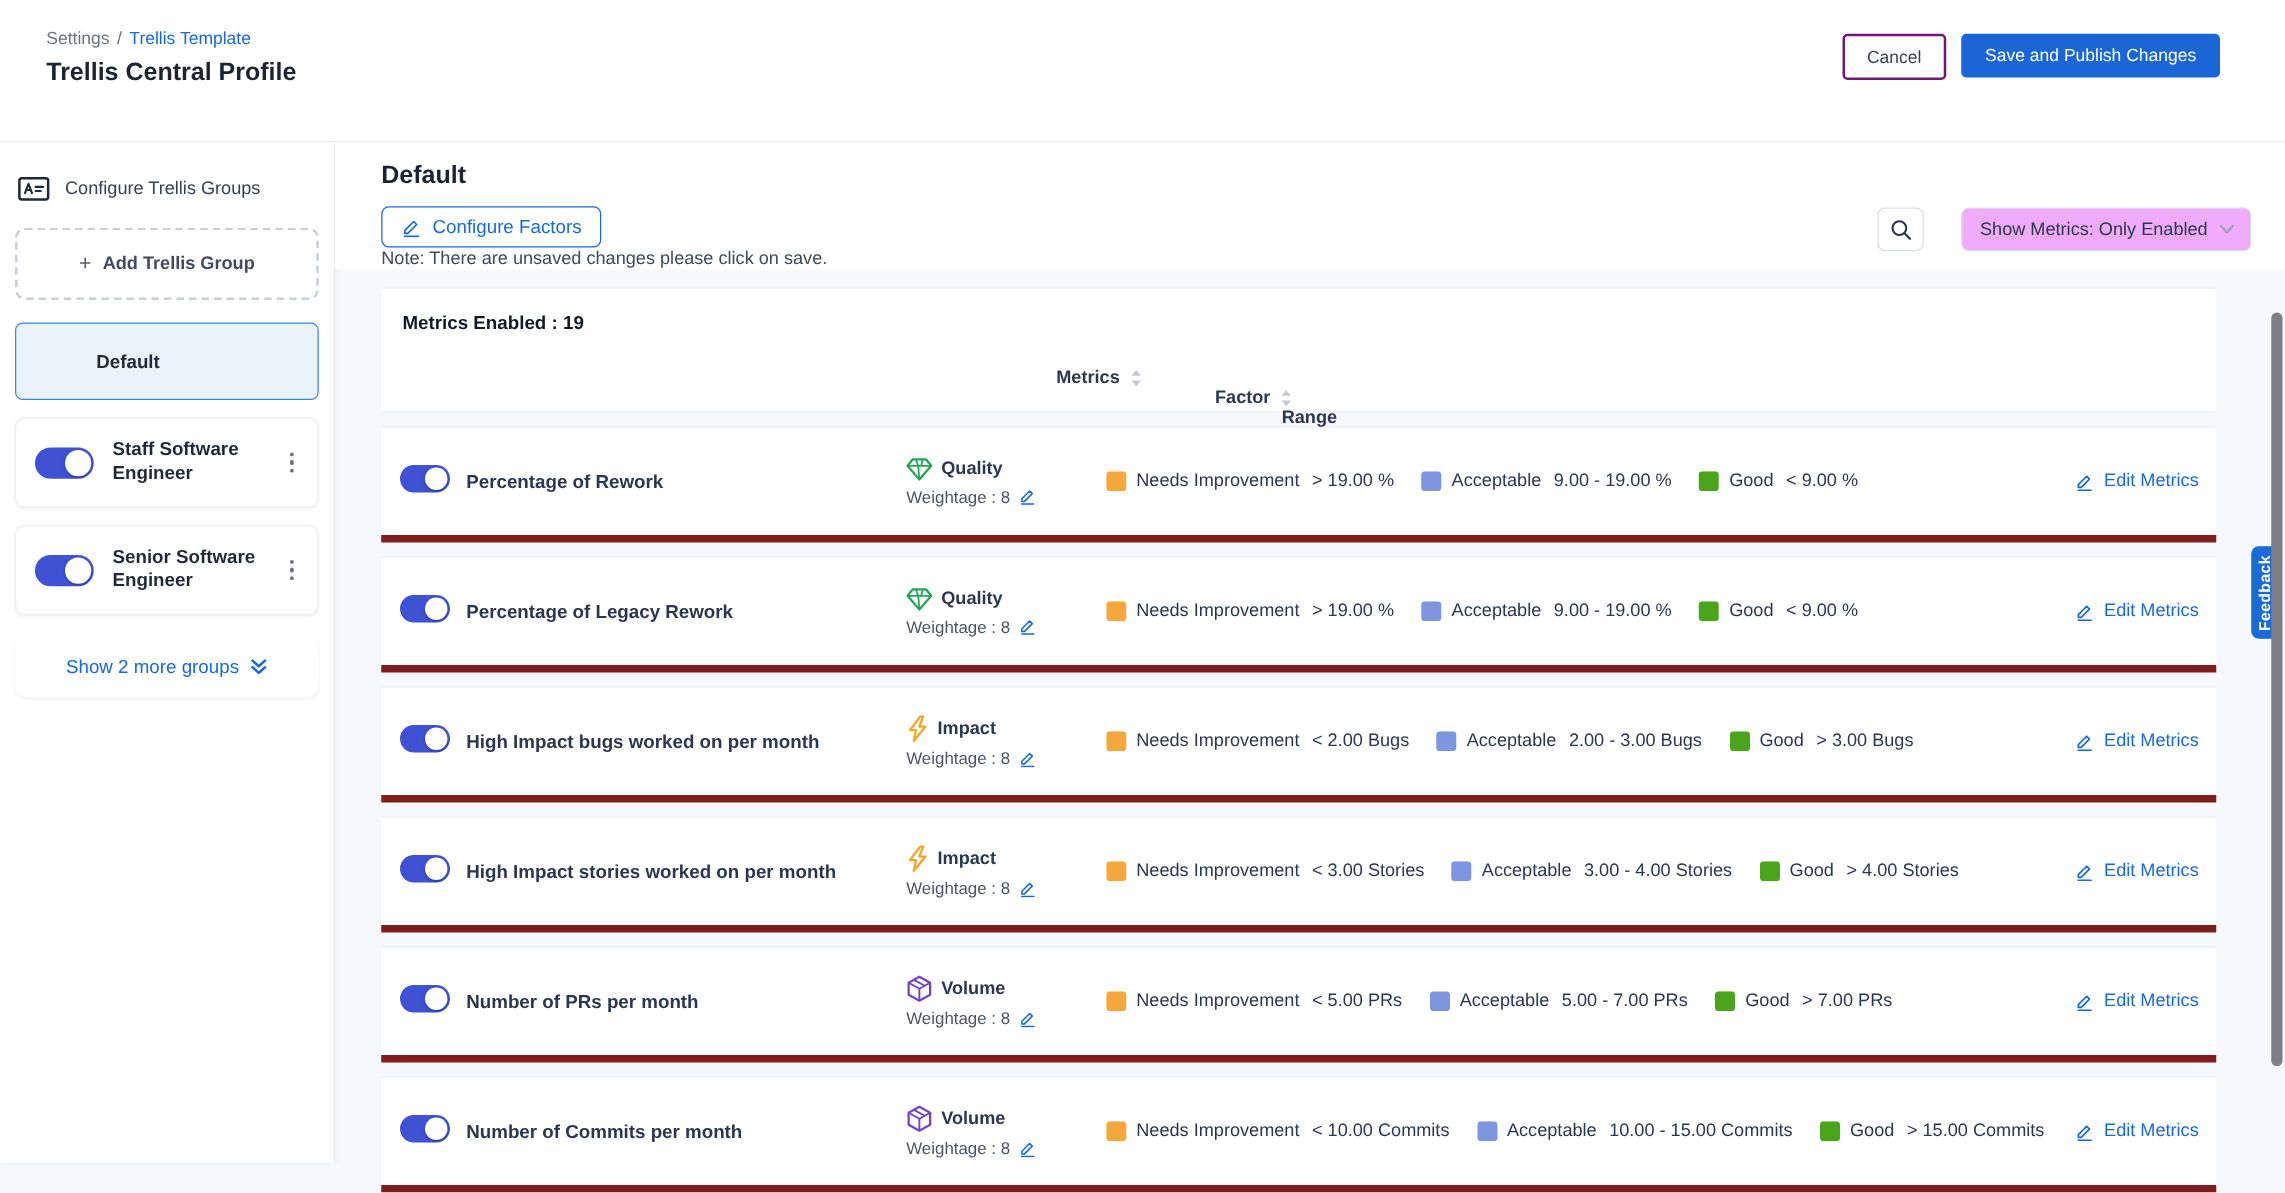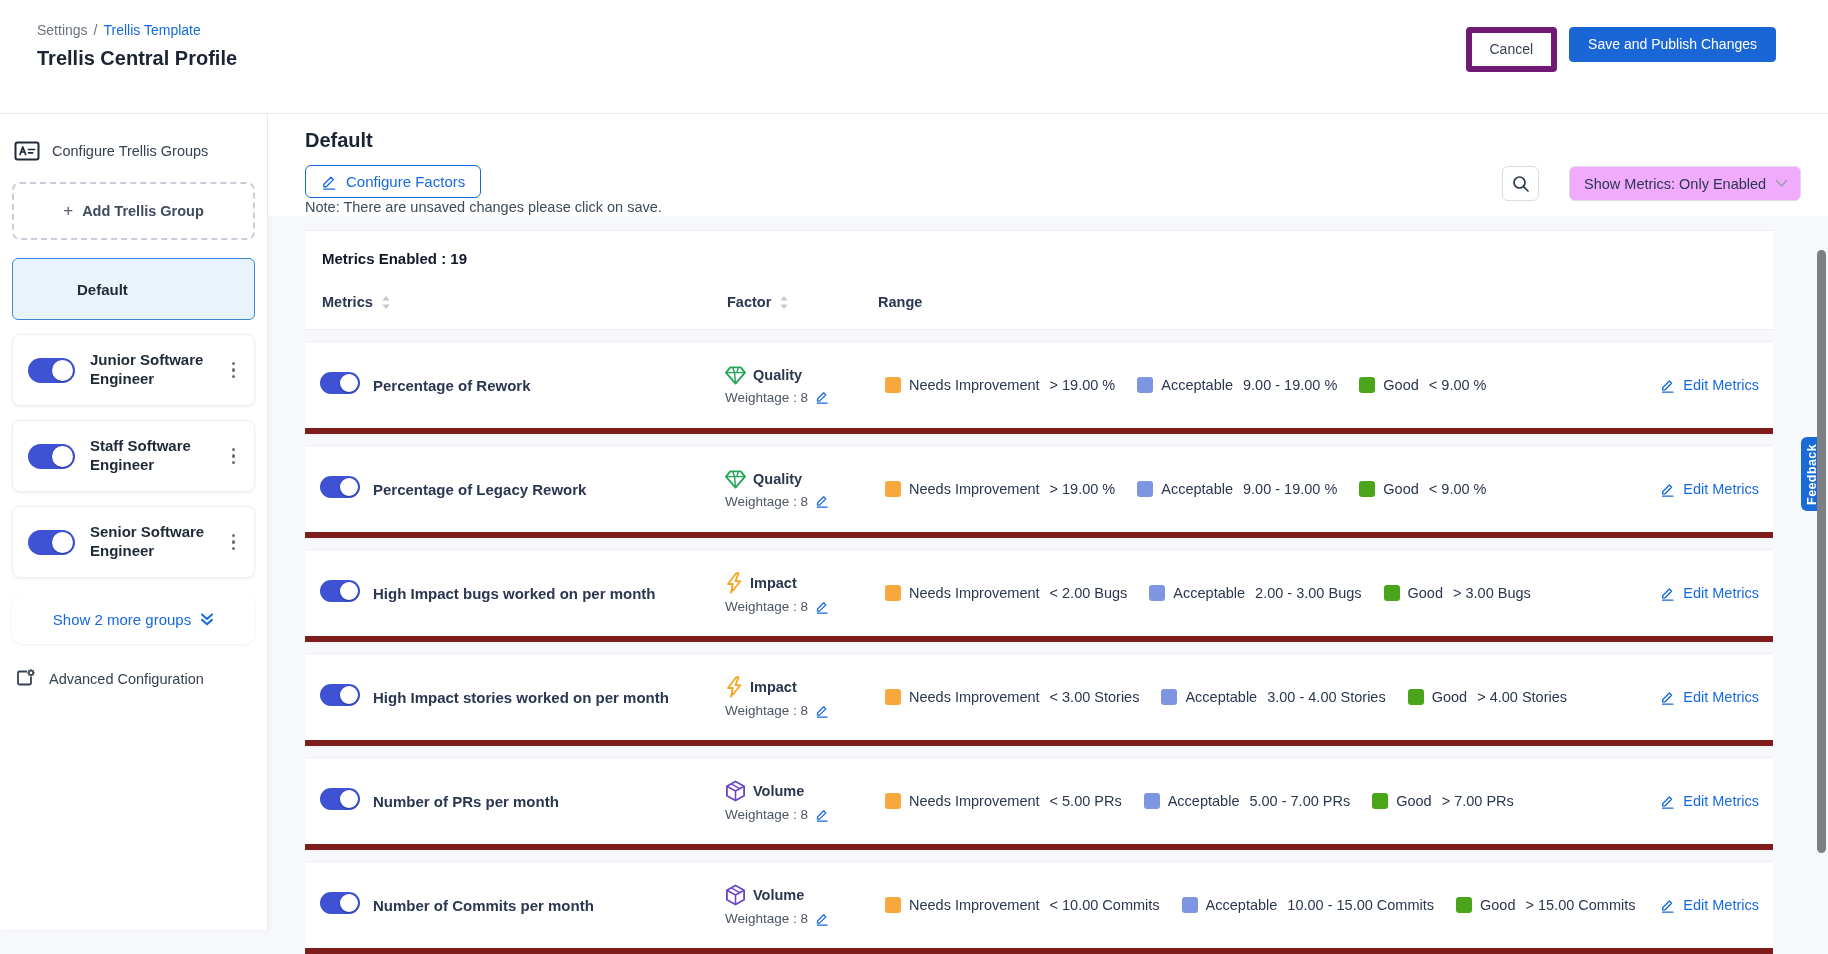--- a/index.html
+++ b/index.html
@@ -6,21 +6,21 @@
   html,body { width:1828px; height:954px; overflow:hidden; }
   body { font-family:"Liberation Sans", sans-serif; background:#f7f8fb; color:#2b3651; position:relative; }
 
   
   .page-header { height:114px; background:#fff; border-bottom:1px solid #e9ebef; display:flex; justify-content:space-between; padding:22px 52px 0 37px; }
   .breadcrumb { font-size:14px; color:#6b7280; display:flex; gap:6px; align-items:center; }
   .breadcrumb .crumb-link { color:#1669dd; cursor:pointer; }
   .page-title { font-size:20px; font-weight:700; color:#1c2433; margin-top:9px; }
   .header-actions { display:flex; gap:12px; align-items:flex-start; padding-top:5px; }
   .btn { font-family:inherit; font-size:14px; border-radius:4px; padding:8px 18px; cursor:pointer; line-height:1.2; }
-  .btn-secondary { background:#fff; border:6px solid #701a75; color:#374151; }
+  .btn-secondary { background:#fff; border:2px solid #701a75; color:#374151; }
   .btn-primary { background:#1a66d6; border:1px solid #1a66d6; color:#fff; font-weight:500; }
 
   
   .layout { display:flex; height:840px; }
 
   
   .sidebar { width:268px; min-width:268px; background:#fff; border-right:1px solid #e9ebef; height:816px; box-shadow:2px 0 6px rgba(16,24,40,.03); padding-bottom:10px; }
   .sb-section-title { display:flex; align-items:center; gap:12px; padding:26px 14px 16px 14px; font-size:14.5px; color:#374151; }
   .add-group { margin:4px 12px 0; height:58px; border:2px dashed #c9cfda; border-radius:8px; display:flex; align-items:center; justify-content:center; gap:9px; font-size:14.5px; font-weight:700; color:#414b5e; cursor:pointer; }
   .add-group .plus { font-weight:400; color:#565f70; font-size:17px; }
@@ -46,21 +46,21 @@
   .group-heading { font-size:20px; font-weight:700; color:#1c2433; }
   .btn-outline-blue { margin-top:13px; display:inline-flex; align-items:center; gap:9px; background:#fff; border:1px solid #1669dd; color:#1669dd; font-size:15px; font-weight:500; border-radius:6px; padding:7px 15px; cursor:pointer; font-family:inherit; }
   .note-text { margin-top:1px; font-size:14.5px; color:#3f4a5a; }
   .band-right { position:absolute; right:27px; top:52px; display:flex; align-items:center; gap:30px; }
   .search-btn { width:37px; height:35px; border:1px solid #d9dde4; border-radius:6px; background:#fff; display:flex; align-items:center; justify-content:center; cursor:pointer; }
   .metrics-filter { width:232px; height:35px; border:1px solid #d9dde4; border-radius:6px; background:#f0abfc; display:flex; align-items:center; justify-content:space-between; padding:0 12px 0 14px; font-size:14.5px; color:#2b3651; cursor:pointer; }
 
   .main-body { flex:1; padding:14px 0 0 37px; }
   .table-head-block { width:1468px; background:#fff; border:1px solid #eceef3; border-left:none; border-right:none; height:100px; padding-top:19px; }
   .metrics-enabled { padding-left:17px; font-size:15px; font-weight:700; color:#111827; }
-  .col-row { display:flex; align-items:center; margin-top:27px; padding-left:17px; font-size:14.5px; font-weight:700; color:#2b3651; }
+  .col-row { display:flex; align-items:center; margin-top:27px; padding-left:17px; font-size:14.5px; font-weight:700; color:#2b3651;flex-direction:column; }
   .col-metrics { width:405px; display:flex; align-items:center; gap:8px; }
   .col-factor { width:151px; display:flex; align-items:center; gap:8px; }
   .col-range { flex:1; }
 
   .metric-row { width:1468px; height:93px; margin-top:11px; background:#fff; border-top:1px solid #eceef3; border-bottom:6px solid #7f1d1d; display:flex; align-items:center; padding-left:15px; }
   .cell-toggle { width:53px; flex:none; }
   .cell-metric { width:352px; flex:none; font-size:15px; font-weight:700; color:#2b3651; padding-right:18px; }
   .cell-factor { width:160px; flex:none; }
   .factor-top { display:flex; align-items:center; gap:7px; font-size:14.5px; font-weight:700; color:#2b3651; }
   .factor-weight { display:flex; align-items:center; gap:7px; margin-top:5px; font-size:13.5px; color:#4c5565; }
@@ -115,31 +115,20 @@
     </div>
 
     <div class="default-card">
       <span>Default</span>
     </div>
 
     <div class="group-card">
       <span class="toggle lg">
           <span class="knob"></span>
         </span>
-      <span class="group-name">Junior Software Engineer</span>
-      <span class="kebab">
-          <i></i>
-          <i></i>
-          <i></i>
-        </span>
-    </div>
-    <div class="group-card">
-      <span class="toggle lg">
-          <span class="knob"></span>
-        </span>
       <span class="group-name">Staff Software Engineer</span>
       <span class="kebab">
           <i></i>
           <i></i>
           <i></i>
         </span>
     </div>
     <div class="group-card">
       <span class="toggle lg">
           <span class="knob"></span>
@@ -154,30 +143,20 @@
 
     <div class="show-more">
       <span>Show 2 more groups</span>
       <span>
         <svg width="14" height="13" viewBox="0 0 14 13">
             <path d="M2 1.5 L7 6 L12 1.5 M2 6.8 L7 11.3 L12 6.8" fill="none" stroke="#1669dd" stroke-width="2" stroke-linecap="round" stroke-linejoin="round"></path>
           </svg>
       </span>
     </div>
 
-    <div class="advanced-row">
-      <span>
-        <svg width="21" height="21" viewBox="0 0 21 21">
-            <path d="M11.5 3.5 H4.5 a1.5 1.5 0 0 0 -1.5 1.5 v10 a1.5 1.5 0 0 0 1.5 1.5 h10 a1.5 1.5 0 0 0 1.5 -1.5 V9.5" fill="none" stroke="#374151" stroke-width="1.8" stroke-linecap="round"></path>
-            <circle cx="16" cy="4.8" r="2.1" fill="none" stroke="#374151" stroke-width="1.5"></circle>
-            <path d="M16 1.4 v1.2 M16 7 v1.2 M12.7 4.8 h1.2 M18.1 4.8 h1.2 M13.7 2.5 l.8.8 M17.5 6.3 l.8.8 M18.3 2.5 l-.8.8 M14.5 6.3 l-.8.8" stroke="#374151" stroke-width="1.2" stroke-linecap="round"></path>
-          </svg>
-      </span>
-      <span>Advanced Configuration</span>
-    </div>
   </aside>
 
   <div class="main">
     <div class="main-band">
       <div class="group-heading">Default</div>
       <button class="btn-outline-blue">
         <span>
           <svg width="16" height="16" viewBox="0 0 18 18">
               <path d="M3.2 11.6 L11.2 3.6 l2.7 2.7 L5.9 14.3 H3.2 Z" fill="none" stroke="#1669dd" stroke-width="1.5" stroke-linejoin="round"></path>
               <path d="M3 17 h12.5" stroke="#1669dd" stroke-width="1.5" stroke-linecap="round"></path>

